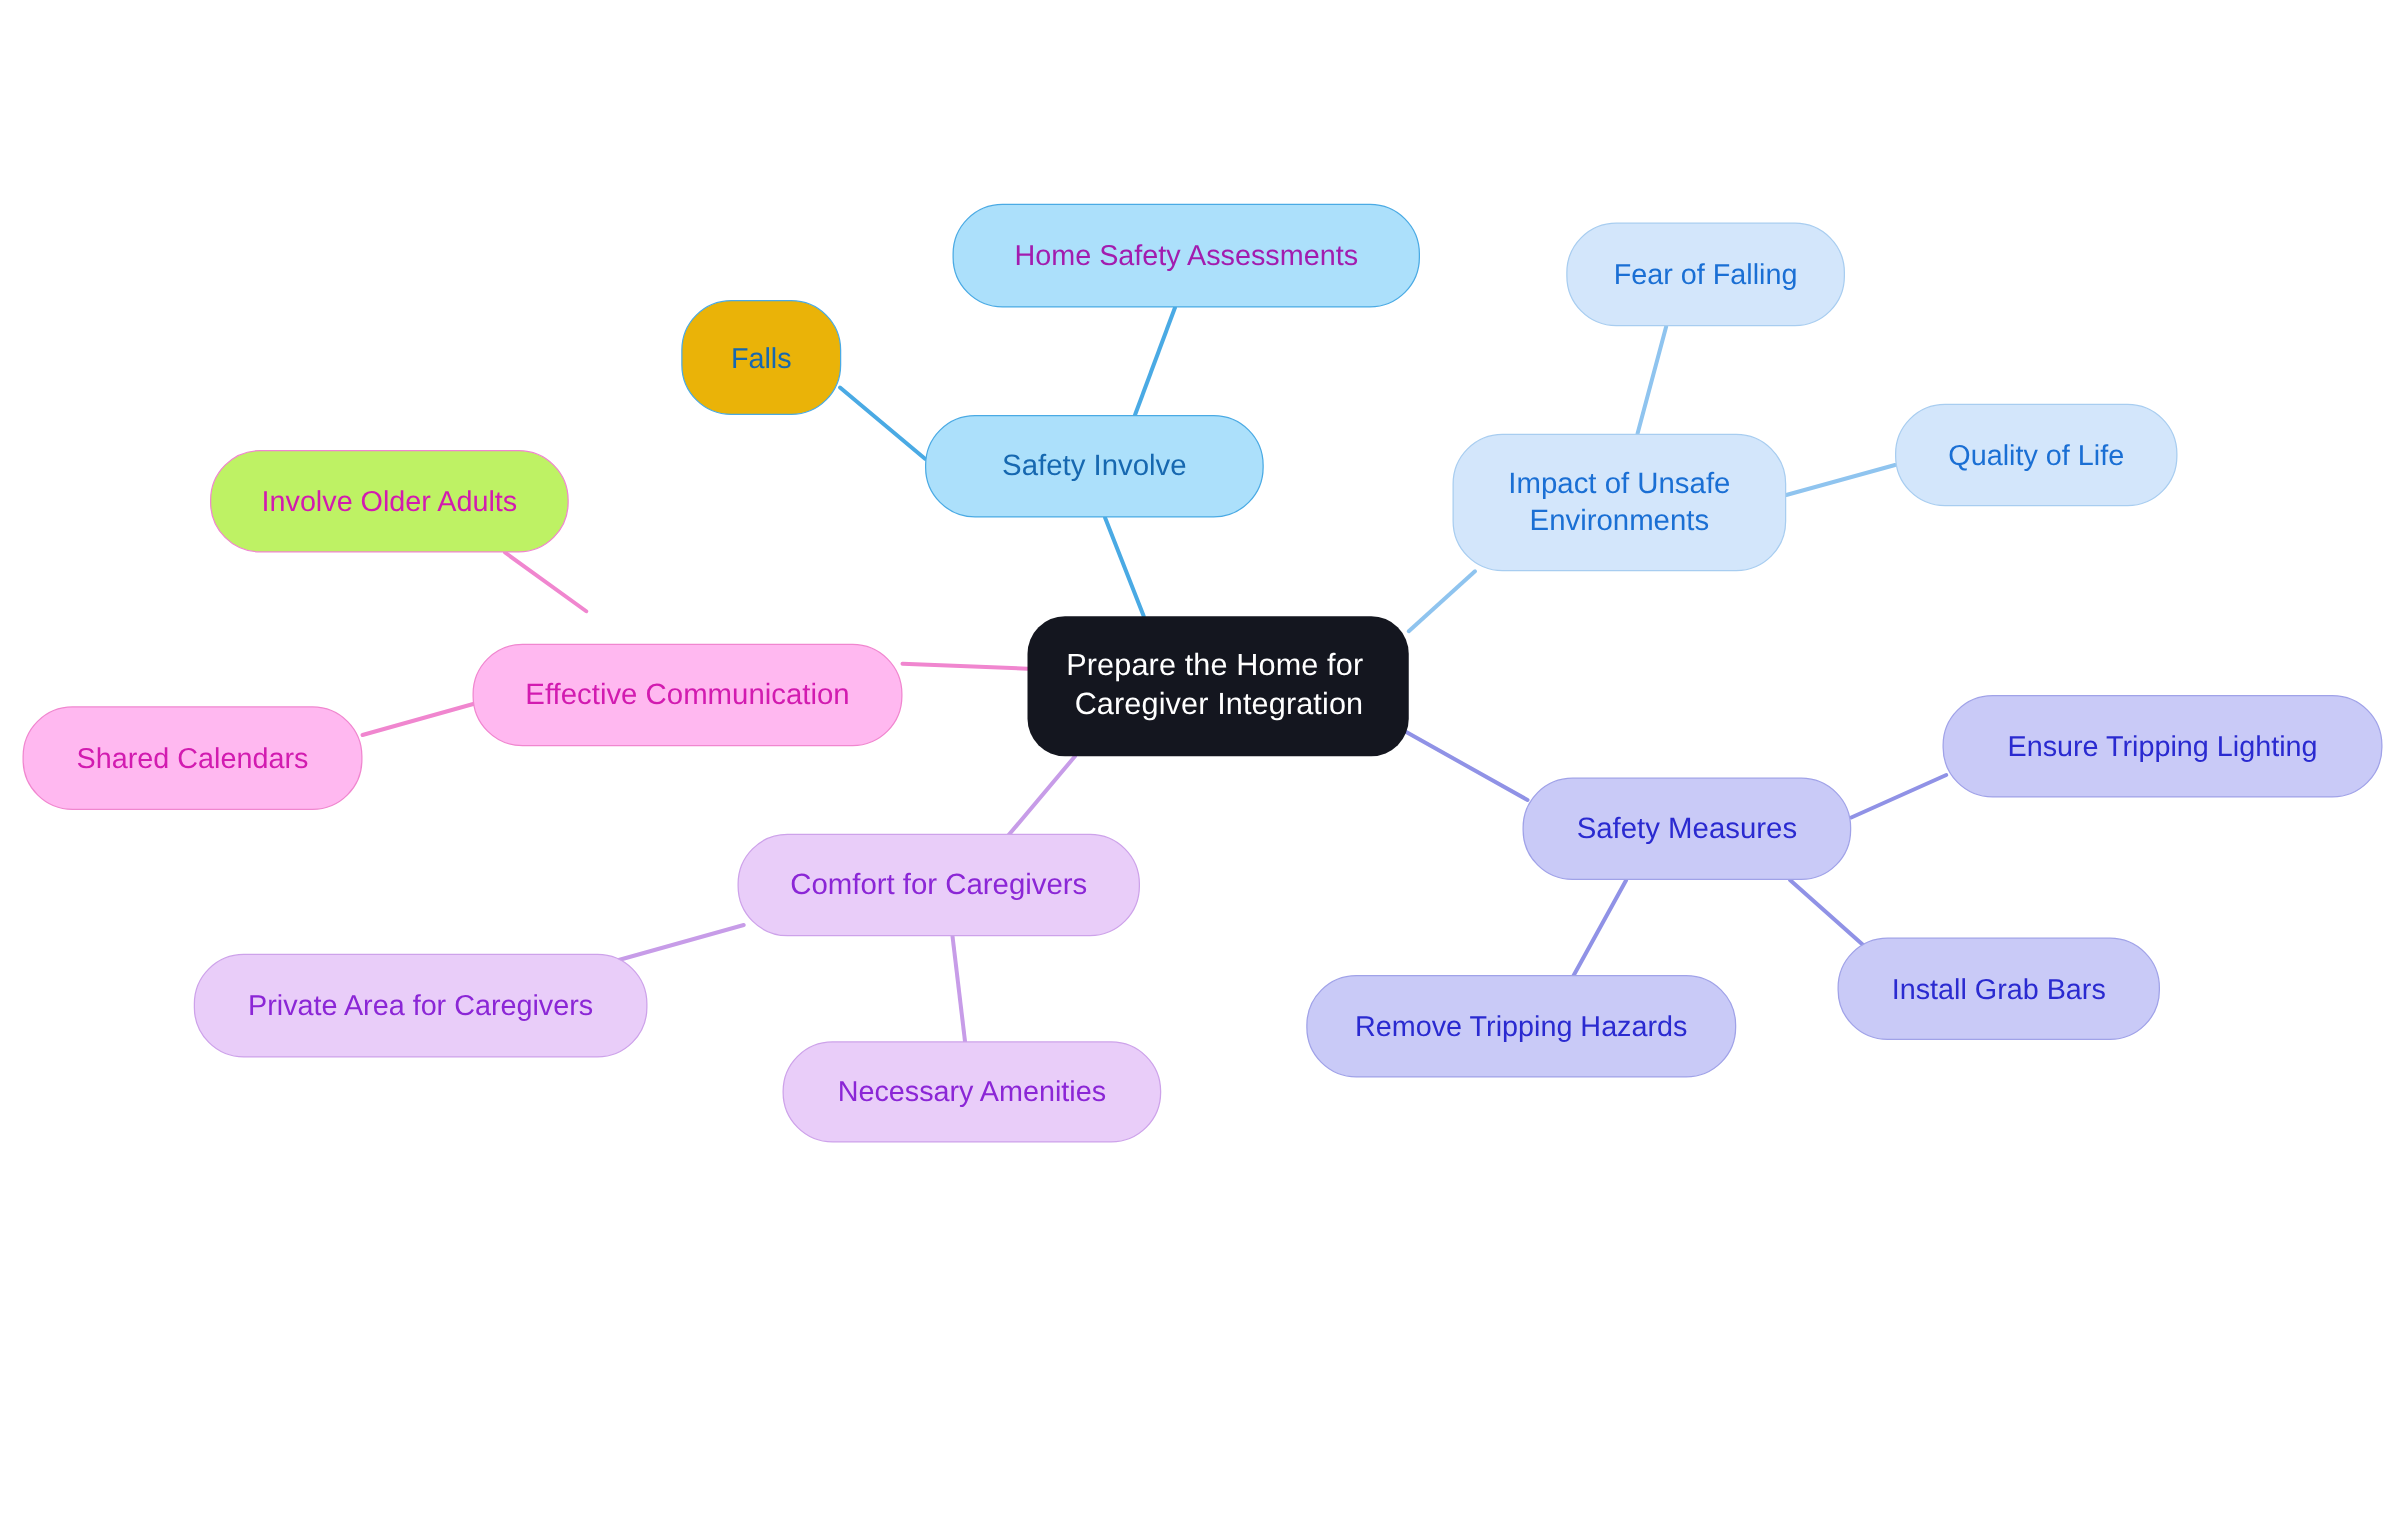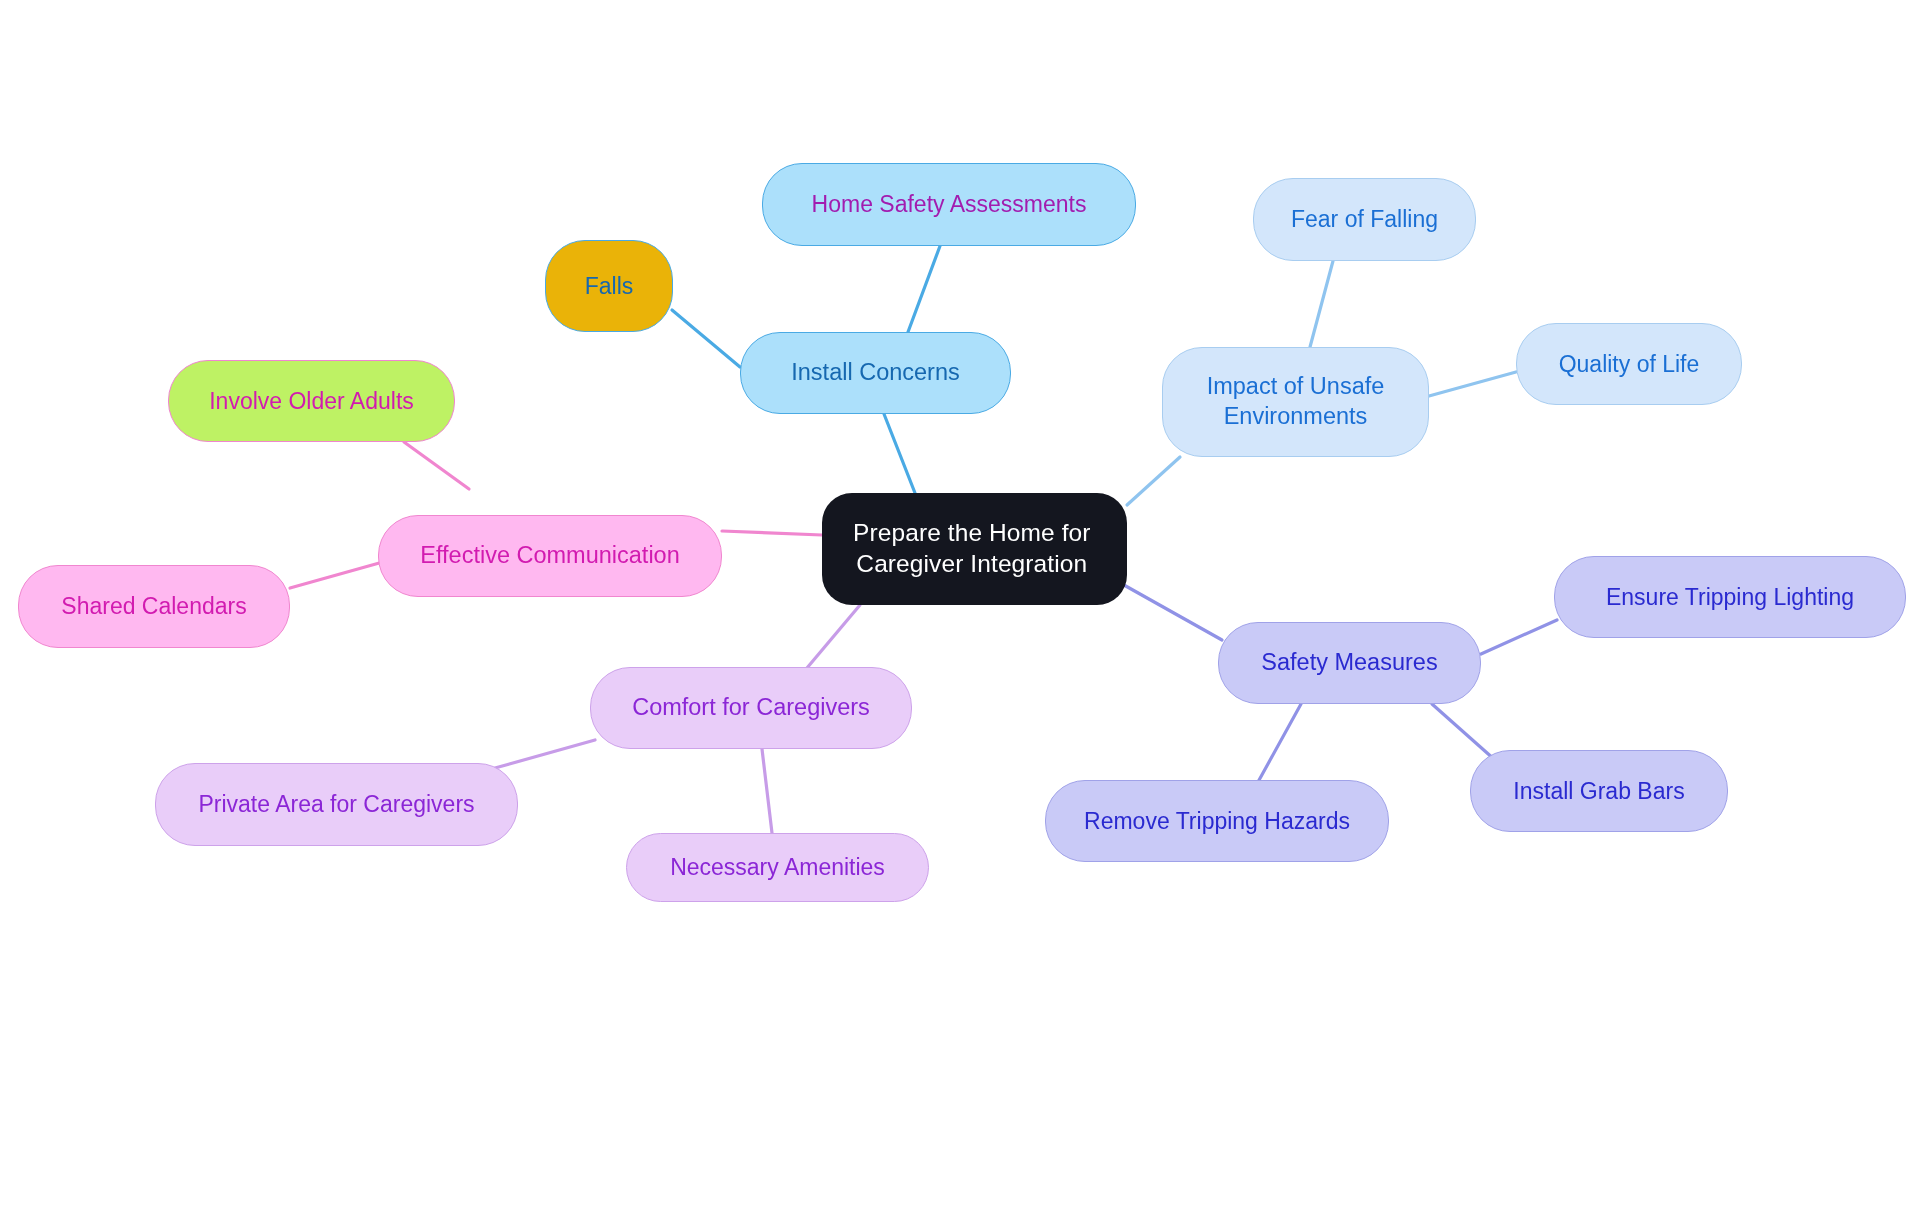--- a/index.html
+++ b/index.html
@@ -44,21 +44,21 @@
     line-height: 1.26;
     white-space: pre-line;
     padding: 4px 10px;
   }
   .node.root {
     border-radius: 30px;
     border: none;
     color: #ffffff;
     font-size: 24.5px;
     letter-spacing: 0.1px;
-    text-align: center;
+    text-align: right;
     justify-content: flex-start;
     padding-left: 31px;
     padding-right: 20px;
   }
   .node.branch {
     font-size: 23.5px;
   }
   .node.leaf {
     font-size: 23px;
   }
@@ -117,33 +117,33 @@
       <line x1="595" y1="740" x2="495" y2="768" stroke="#c79ce8" stroke-width="3.2" stroke-linecap="round"></line>
       <line x1="762" y1="749" x2="772" y2="833" stroke="#c79ce8" stroke-width="3.2" stroke-linecap="round"></line>
       <line x1="822" y1="535" x2="722" y2="531" stroke="#f086cf" stroke-width="3.2" stroke-linecap="round"></line>
       <line x1="469" y1="489" x2="404" y2="442" stroke="#f086cf" stroke-width="3.2" stroke-linecap="round"></line>
       <line x1="390" y1="560" x2="290" y2="588" stroke="#f086cf" stroke-width="3.2" stroke-linecap="round"></line>
     </svg>
 
   <div id="node-layer">
       <div class="node root" style="left: 822px; top: 493px; width: 305px; height: 112px; background: rgb(20, 22, 31); color: rgb(255, 255, 255);">Prepare the Home for
 Caregiver Integration</div>
-      <div class="node branch" style="left: 740px; top: 332px; width: 271px; height: 82px; background: rgb(172, 224, 251); border-color: rgb(74, 170, 228); color: rgb(22, 104, 176);">Install Concerns</div>
+      <div class="node branch" style="left: 740px; top: 332px; width: 271px; height: 82px; background: rgb(172, 224, 251); border-color: rgb(74, 170, 228); color: rgb(22, 104, 176);">Safety Involve</div>
       <div class="node leaf" style="left: 545px; top: 240px; width: 128px; height: 92px; background: #eab308; border-color: rgb(74, 170, 228); color: rgb(22, 104, 176);">Falls</div>
       <div class="node leaf" style="left: 762px; top: 163px; width: 374px; height: 83px; background: rgb(172, 224, 251); border-color: rgb(74, 170, 228); color: #a21caf;">Home Safety Assessments</div>
       <div class="node branch" style="left: 1162px; top: 347px; width: 267px; height: 110px; background: rgb(211, 230, 251); border-color: rgb(168, 205, 240); color: rgb(26, 111, 212);">Impact of Unsafe
 Environments</div>
       <div class="node leaf" style="left: 1253px; top: 178px; width: 223px; height: 83px; background: rgb(211, 230, 251); border-color: rgb(168, 205, 240); color: rgb(26, 111, 212);">Fear of Falling</div>
       <div class="node leaf" style="left: 1516px; top: 323px; width: 226px; height: 82px; background: rgb(211, 230, 251); border-color: rgb(168, 205, 240); color: rgb(26, 111, 212);">Quality of Life</div>
       <div class="node branch" style="left: 1218px; top: 622px; width: 263px; height: 82px; background: rgb(201, 202, 247); border-color: rgb(160, 162, 232); color: rgb(42, 42, 208);">Safety Measures</div>
       <div class="node leaf" style="left: 1554px; top: 556px; width: 352px; height: 82px; background: rgb(201, 202, 247); border-color: rgb(160, 162, 232); color: rgb(42, 42, 208);">Ensure Tripping Lighting</div>
       <div class="node leaf" style="left: 1470px; top: 750px; width: 258px; height: 82px; background: rgb(201, 202, 247); border-color: rgb(160, 162, 232); color: rgb(42, 42, 208);">Install Grab Bars</div>
       <div class="node leaf" style="left: 1045px; top: 780px; width: 344px; height: 82px; background: rgb(201, 202, 247); border-color: rgb(160, 162, 232); color: rgb(42, 42, 208);">Remove Tripping Hazards</div>
       <div class="node branch" style="left: 590px; top: 667px; width: 322px; height: 82px; background: rgb(233, 205, 249); border-color: rgb(205, 162, 234); color: rgb(139, 38, 214);">Comfort for Caregivers</div>
       <div class="node leaf" style="left: 155px; top: 763px; width: 363px; height: 83px; background: rgb(233, 205, 249); border-color: rgb(205, 162, 234); color: rgb(139, 38, 214);">Private Area for Caregivers</div>
-      <div class="node leaf" style="left: 626px; top: 833px; width: 303px; height: 69px; background: rgb(233, 205, 249); border-color: rgb(205, 162, 234); color: rgb(139, 38, 214);">Necessary Amenities</div>
+      <div class="node leaf" style="left: 626px; top: 833px; width: 303px; height: 81px; background: rgb(233, 205, 249); border-color: rgb(205, 162, 234); color: rgb(139, 38, 214);">Necessary Amenities</div>
       <div class="node branch" style="left: 378px; top: 515px; width: 344px; height: 82px; background: rgb(255, 184, 240); border-color: rgb(240, 134, 207); color: rgb(210, 27, 176);">Effective Communication</div>
       <div class="node leaf" style="left: 168px; top: 360px; width: 287px; height: 82px; background: #bef264; border-color: rgb(240, 134, 207); color: rgb(210, 27, 176);">Involve Older Adults</div>
       <div class="node leaf" style="left: 18px; top: 565px; width: 272px; height: 83px; background: rgb(255, 184, 240); border-color: rgb(240, 134, 207); color: rgb(210, 27, 176);">Shared Calendars</div>
     </div>
 
 
 </div>
 
 </body></html>

